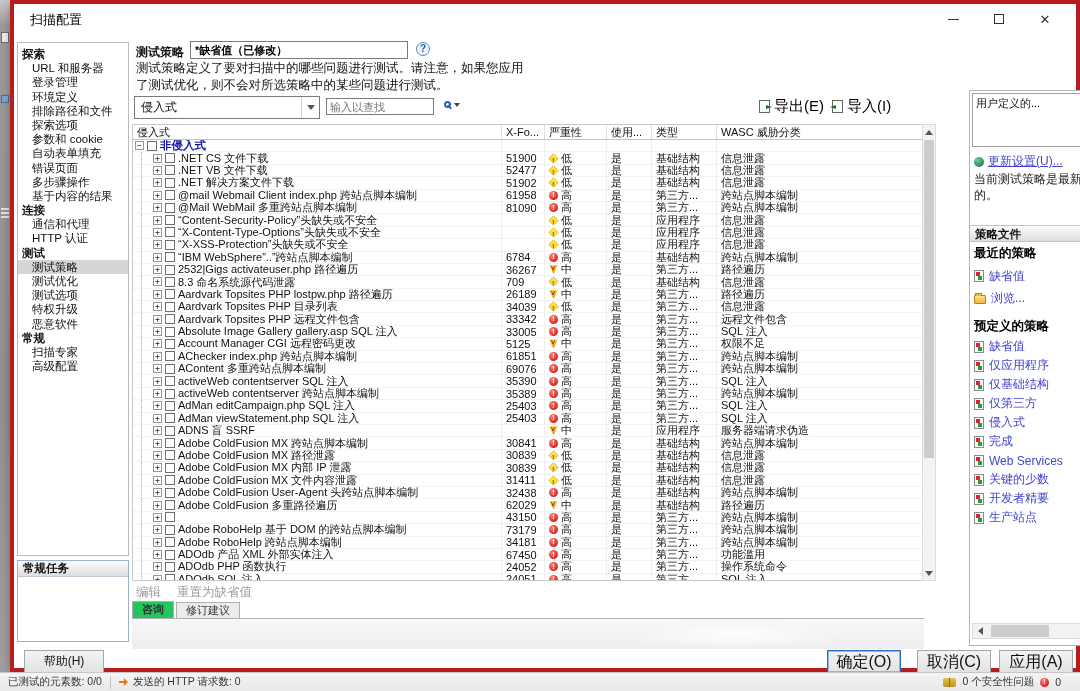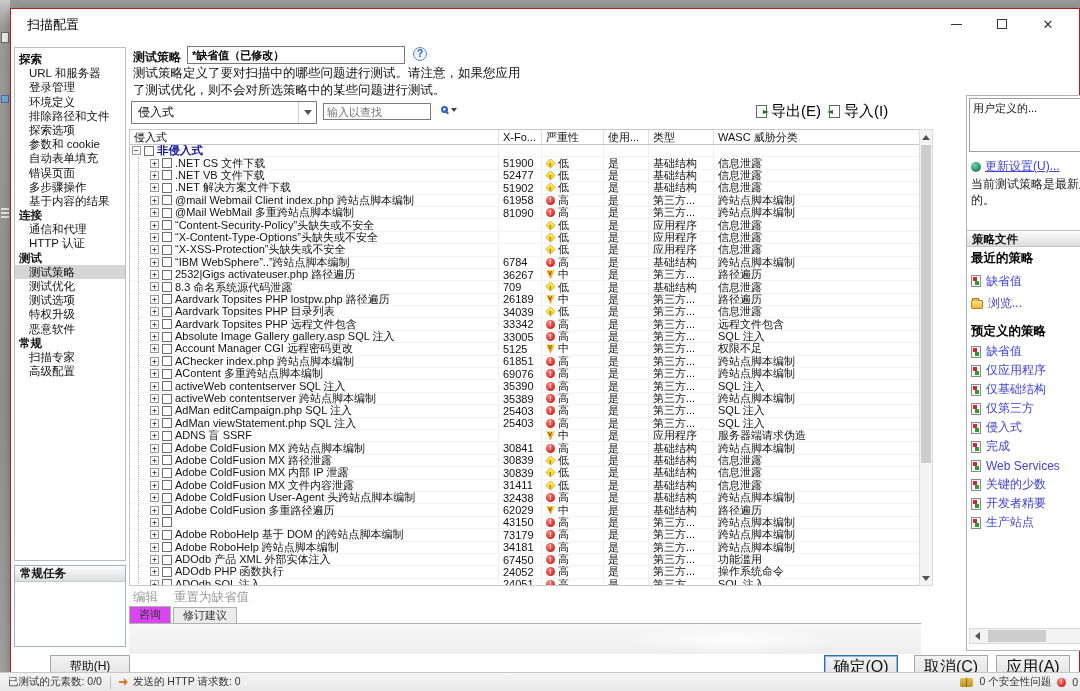--- a/index.html
+++ b/index.html
@@ -11,30 +11,30 @@
     background:linear-gradient(180deg,#c9c9c9 0px,#9b9b9b 26px,#8f8f8f 400px,#a0a0a0 691px); }
   .strip-ic1 { position:absolute; left:1px; top:32px; width:8px; height:11px; background:#ececec; border:1px solid #6d6d6d; }
   .strip-ic2 { position:absolute; left:1px; top:95px; width:8px; height:8px; background:#7aa7d8; border:1px solid #4a6d98; }
   .strip-ic3 { position:absolute; left:1px; top:208px; width:8px; height:2px; background:#e4e4e4; box-shadow:0 4px 0 #e4e4e4, 0 8px 0 #e4e4e4; }
 
   .app-statusbar { position:absolute; left:0; top:672px; width:1080px; height:19px;
     background:linear-gradient(#f4f4f4,#e9e9e9); border-top:1px solid #c6c6c6;
     display:flex; align-items:center; font-size:10.5px; color:#333; }
   .sb-seg { display:flex; align-items:center; gap:5px; padding:0 8px; height:100%; }
   .sb-sep { width:1px; height:13px; background:#c2c2c2; }
-  .sb-right { margin-left:auto; display:flex; align-items:center; gap:6px; padding-right:2px; }
+  .sb-right { margin-left:auto; display:flex; align-items:center; gap:6px; padding-right:19px; }
   .plug-icon { width:9px; height:8px; background:#e07a20; clip-path:polygon(0 38%,55% 38%,55% 0,100% 50%,55% 100%,55% 62%,0 62%); }
   .binoc-icon { width:13px; height:9px; background:linear-gradient(#e7c24a,#b9922a); border-radius:2px; position:relative; }
   .binoc-icon::after { content:""; position:absolute; left:6px; top:0; width:1px; height:9px; background:#8a6a10; }
   .redball { width:9px; height:9px; border-radius:50%; background:radial-gradient(circle at 35% 30%,#ff8377,#c40000); position:relative; flex:none; }
   .redball::after { content:"!"; position:absolute; left:3.2px; top:-0.5px; font:bold 7px/9px "Liberation Sans",sans-serif; color:#fff; }
 
   
-  .dialog { position:absolute; left:10px; top:8px; width:1070px; height:672px; background:#fff;
-    border:1px solid #b91c1c; box-shadow:2px 3px 10px rgba(0,0,0,.4); }
+  .dialog { position:absolute; left:10px; top:0; width:1070px; height:672px; background:#fff;
+    border:4px solid #b91c1c; box-shadow:2px 3px 10px rgba(0,0,0,.4); }
   .titlebar { position:absolute; left:0; top:0; right:0; height:30px; background:#fff; }
   .title { position:absolute; left:16px; top:7px; font-size:13px; color:#000; }
   .win-controls { position:absolute; right:8px; top:0; height:30px; display:flex; }
   .wc { width:46px; height:30px; display:flex; align-items:center; justify-content:center; cursor:pointer; }
   .wc-min-glyph { width:11px; height:1px; background:#333; }
   .wc-max-glyph { width:10px; height:10px; border:1px solid #333; }
   .wc-close-glyph { font-size:13px; color:#333; line-height:1; }
 
   
   .sidebar-box { position:absolute; left:3px; top:38px; width:112px; height:514px; background:#fff;
@@ -45,21 +45,21 @@
 
   
   .tasks-box { position:absolute; left:3px; top:556px; width:112px; height:82px; border:1px solid #9fb0c4; background:#fff; }
   .tasks-header { height:16px; background:linear-gradient(#fbfbfb,#dedede); border-bottom:1px solid #c0c8d4;
     font-weight:bold; font-size:11.5px; line-height:15px; padding-left:5px; }
   .task-link { display:flex; align-items:center; gap:4px; height:19px; padding-left:5px; color:#4343cf; font-size:11.5px; cursor:pointer; white-space:nowrap; }
   .task-icon { width:11px; height:11px; border:1px solid #8a8a8a; background:#f4f4f4; position:relative; flex:none; }
   .task-icon::after { content:""; position:absolute; top:3px; left:2px; width:5px; height:3px; background:#3a62b8; clip-path:polygon(0 0,100% 50%,0 100%); }
 
   .help-btn { position:absolute; left:10px; top:646px; width:80px; height:23px; background:linear-gradient(#f3f3f3,#e2e2e2);
-    border:1px solid #a6a6a6; font-size:12px; text-align:center; line-height:21px; cursor:pointer;margin-left:29px; }
+    border:1px solid #a6a6a6; font-size:12px; text-align:center; line-height:21px; cursor:pointer; }
 
   
   .policy-label { position:absolute; left:122px; top:40px; font-size:12px; font-weight:bold; }
   .policy-input { position:absolute; left:176px; top:37px; width:218px; height:18px; border:1px solid #7a7a7a;
     font-family:inherit; font-size:11px; font-weight:bold; padding:0 4px; }
   .qicon { position:absolute; left:402px; top:38px; width:14px; height:14px; border-radius:50%;
     background:#eef4fd; border:1px solid #5b87c5; color:#2a5db0; font:bold 10px/12px "Liberation Sans",sans-serif; text-align:center; cursor:pointer; }
   .desc { position:absolute; left:122px; top:56px; width:420px; font-size:12.5px; line-height:16.5px; color:#101010; }
 
   .filter-select { position:absolute; left:120px; top:92px; width:186px; height:23px; border:1px solid #7a7a7a;
@@ -113,21 +113,21 @@
 
   .vscroll { position:absolute; left:908px; top:120px; width:14px; height:457px; background:#f3f3f3; border:1px solid #dcdcdc; }
   .vs-arrow { height:14px; display:flex; align-items:center; justify-content:center; }
   .vs-arrow.bottom { position:absolute; bottom:0; left:0; right:0; }
   .vs-thumb { position:absolute; left:1px; right:1px; top:15px; height:318px; background:#cdcdcd; }
 
   
   .edit-row { position:absolute; left:122px; top:580px; display:flex; gap:16px; font-size:12.5px; color:#9b9b9b; }
   .tabs { position:absolute; left:118px; top:597px; display:flex; align-items:flex-end; }
   .tab { height:16px; line-height:15px; padding:0 9px; font-size:11px; border:1px solid #b0b0b0; border-bottom:none; background:#ececec; color:#333; margin-right:2px; cursor:pointer; }
-  .tab.active { background:#d946ef; height:17px; font-weight:normal; }
+  .tab.active { background:#22c55e; height:17px; font-weight:bold; }
   .tab-panel { position:absolute; left:118px; top:614px; width:792px; height:31px; border-top:1px solid #b0b0b0;
     background:linear-gradient(#f7f7f7,#eeeeee); }
   .watermark { position:absolute; right:80px; top:2px; width:220px; height:28px; border-radius:50%;
     background:radial-gradient(ellipse at center, rgba(255,255,255,.9), rgba(255,255,255,0) 70%); }
 
   
   .btn { position:absolute; top:646px; width:74px; height:23px; background:linear-gradient(#f3f3f3,#e2e2e2);
     border:1px solid #a6a6a6; font-size:16px; text-align:center; line-height:21px; cursor:pointer; }
   .btn.primary { border:1px solid #2a6ebd; box-shadow:inset 0 0 0 1px #8cb8e8; }
   .btn-ok { left:813px; } .btn-cancel { left:903px; } .btn-apply { left:985px; }

